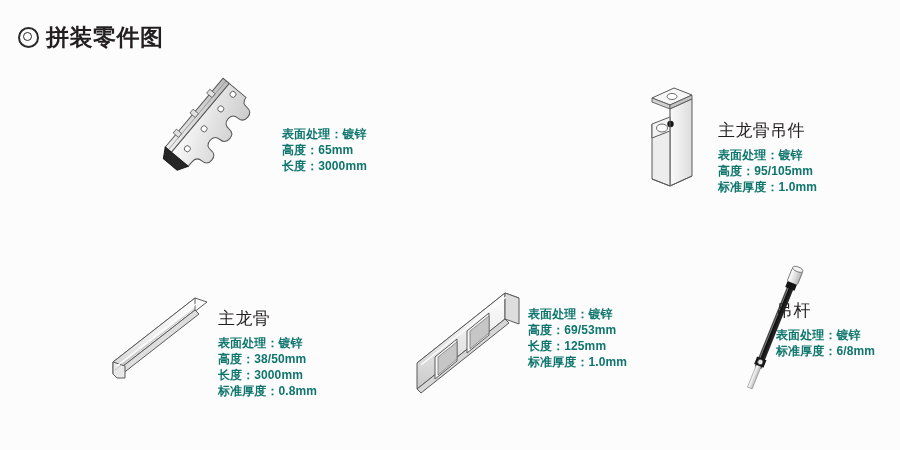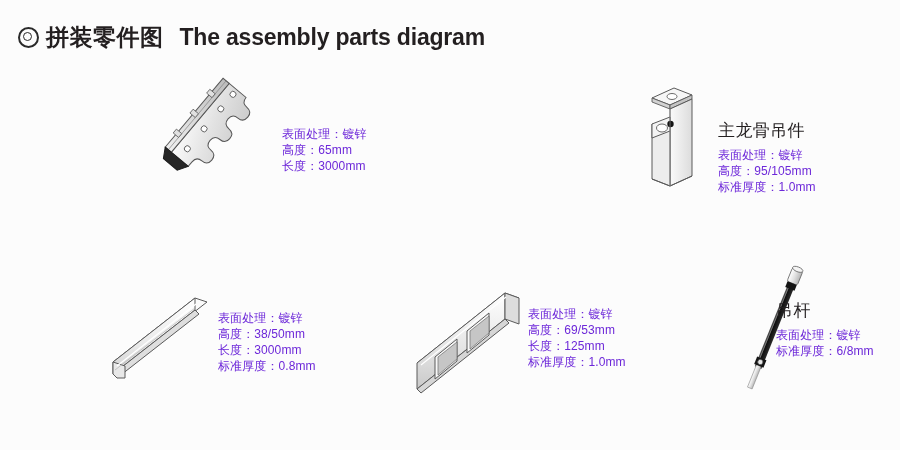--- a/index.html
+++ b/index.html
@@ -20,21 +20,21 @@
     display:inline-block;position:relative;flex:0 0 auto;
   }
   .bullet-icon::after{
     content:"";position:absolute;left:2.5px;top:2.5px;width:7px;height:7px;
     border:1.5px solid #2a2a2a;border-radius:50%;
   }
   .title-cn{font-size:23px;font-weight:bold;letter-spacing:.5px;line-height:1;}
   .title-en{font-size:23px;font-weight:bold;margin-left:9px;line-height:1;letter-spacing:-.2px;}
   .part-text{position:absolute;}
   .part-name{font-size:17px;font-weight:500;line-height:1.1;margin-bottom:6px;letter-spacing:.4px;}
-  .spec{font-size:12px;line-height:16px;color:#6d28d9;letter-spacing:.1px;white-space:nowrap;}
+  .spec{font-size:12px;line-height:16px;color:#0f766e;letter-spacing:.1px;white-space:nowrap;font-weight:bold;}
 
   
   .t1{left:282px;top:126px;}
   .t2{left:718px;top:122px;}
   .t3{left:218px;top:310px;}
   .t4{left:528px;top:306px;}
   .t5{left:776px;top:302px;}
 
   
   .art{position:absolute;}
@@ -47,21 +47,20 @@
   svg{display:block;overflow:visible;}
 </style>
 </head>
 <body>
 
 <div class="page">
 
   <div class="header">
     <span class="bullet-icon"></span>
     <span class="title-cn">拼装零件图</span>
-    <span class="title-en">The assembly parts diagram</span>
   </div>
 
   <div class="art a1">
     <svg width="130" height="135" viewBox="0 0 130 135">
       <defs>
         <linearGradient id="g1" x1="0" y1="0" x2="1" y2="1">
           <stop offset="0%" stop-color="#fbfbfb"></stop>
           <stop offset="45%" stop-color="#e3e3e3"></stop>
           <stop offset="100%" stop-color="#c9c9c9"></stop>
         </linearGradient>
@@ -152,20 +151,21 @@
 
       <path d="M18 86 L100 22 L104 26 L22 90 Z" fill="#dedede" stroke="#5a5a5a" stroke-width="1"></path>
 
       <path d="M18 74 L30 78 L30 90 L22 90 L18 86 Z" fill="#e8e8e8" stroke="#5a5a5a" stroke-width="1"></path>
 
       <line x1="22" y1="78" x2="101" y2="16" stroke="#ffffff" stroke-width="1.4"></line>
       <line x1="20" y1="82" x2="100" y2="20" stroke="#a8a8a8" stroke-width="0.6"></line>
     </svg>
   </div>
   <div class="part-text t3">
+    <div class="part-name">主龙骨</div>
     <div class="spec">表面处理：镀锌</div>
     <div class="spec">高度：38/50mm</div>
     <div class="spec">长度：3000mm</div>
     <div class="spec">标准厚度：0.8mm</div>
   </div>
 
   <div class="art a4">
     <svg width="125" height="110" viewBox="0 0 125 110">
       <defs>
         <linearGradient id="g4" x1="0" y1="0" x2="0" y2="1">

